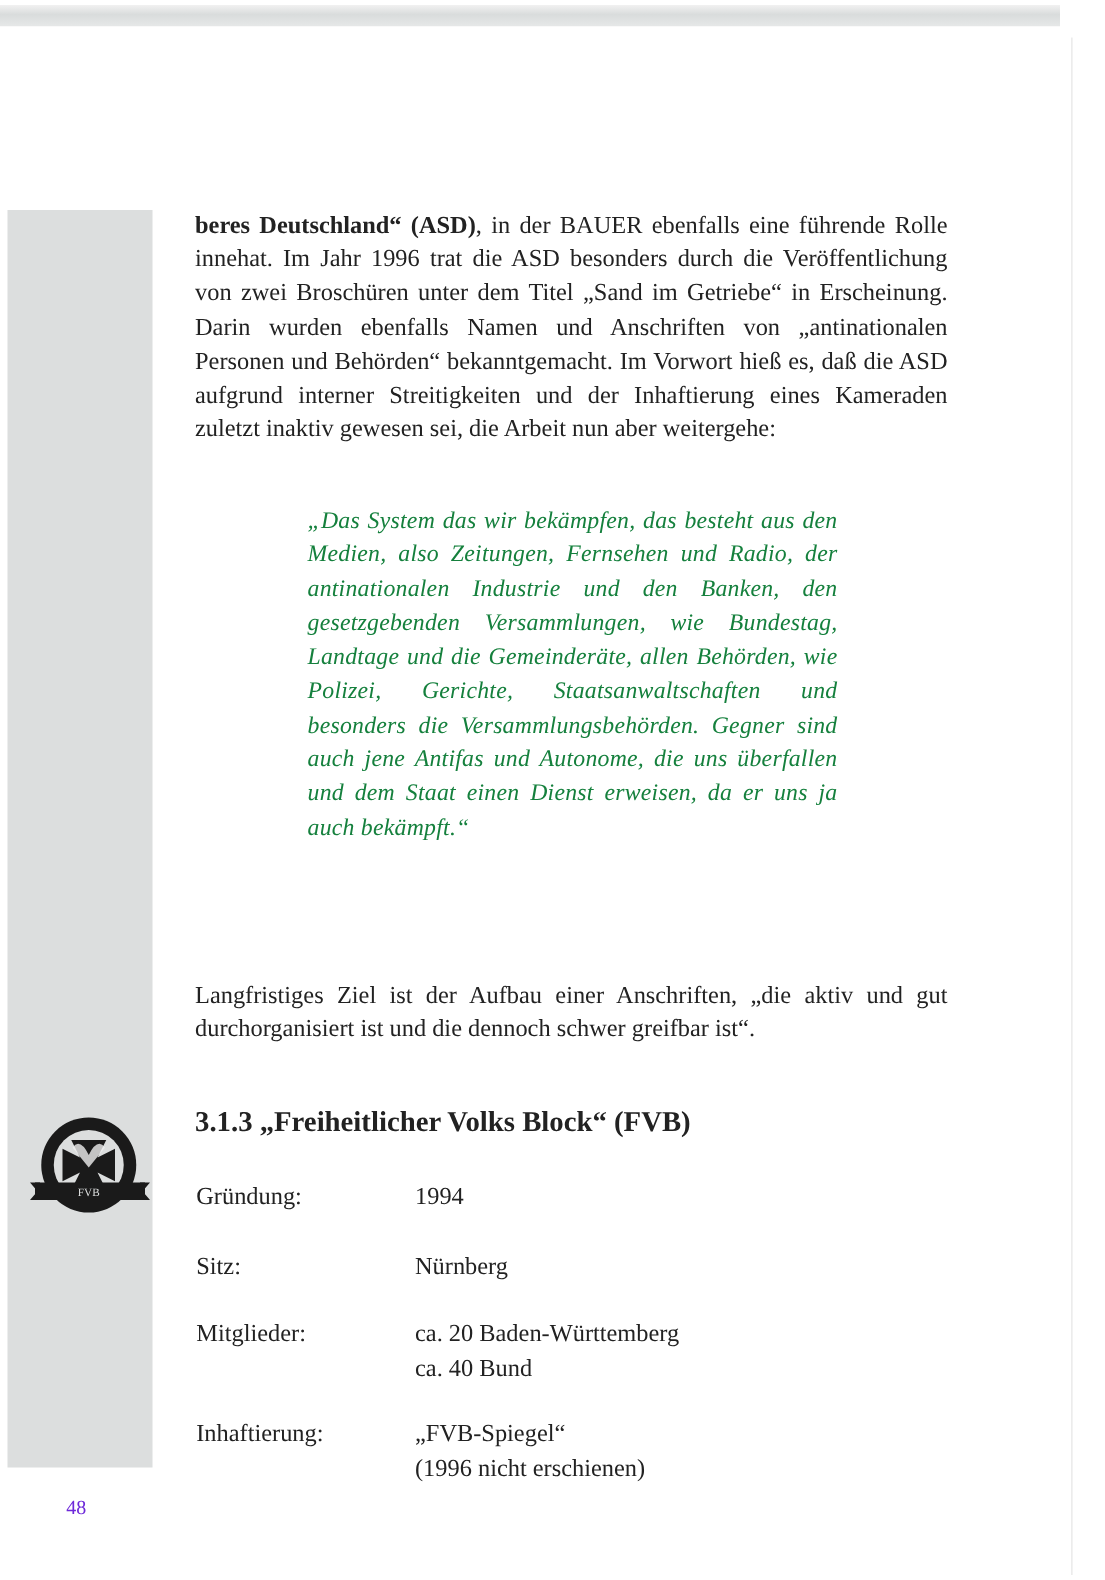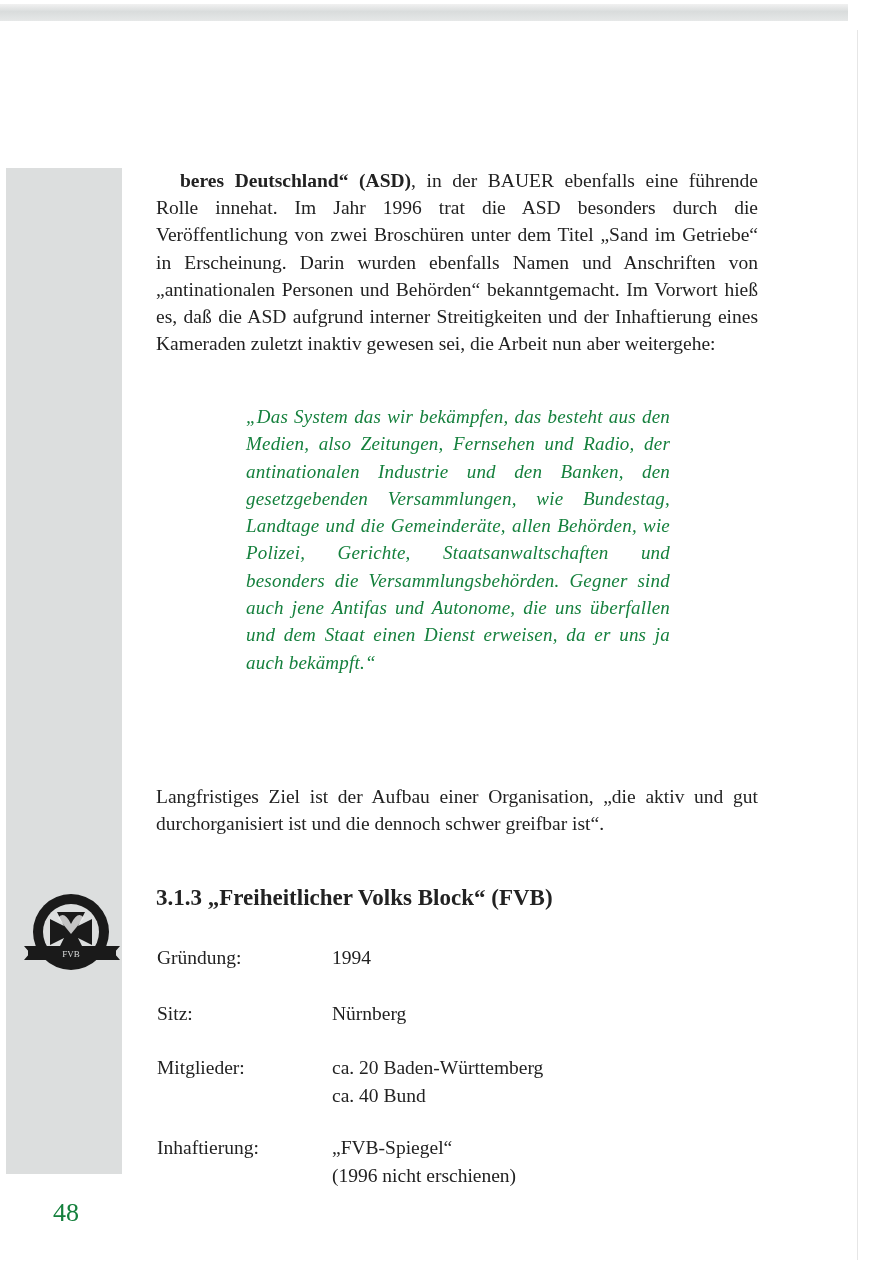--- a/index.html
+++ b/index.html
@@ -18,21 +18,21 @@
       background: #e6e6e6;
     }
     .sidebar-strip {
       position: absolute; left: 6px; top: 168px; width: 116px; height: 1006px;
       background: #dcdede;
     }
     .logo {
       position: absolute; left: 24px; top: 888px; width: 96px; height: 92px;
     }
     .page-number {
-      position: absolute; left: 53px; top: 1198px; font-size: 26px; color: #15803d;
+      position: absolute; left: 53px; top: 1198px; font-size: 16px; color: #6d28d9;
     }
     .body-para {
       position: absolute; left: 156px; width: 602px;
       font-size: 19.5px; line-height: 27.2px; text-align: justify;
       margin: 0;
     }
     .para1 { top: 167px; }
     .para2 { top: 783px; }
     .quote {
       position: absolute; left: 246px; top: 403px; width: 424px;
@@ -44,36 +44,36 @@
       position: absolute; left: 156px; top: 885px;
       font-size: 23px; font-weight: bold; margin: 0;
     }
     .fact-row { position: absolute; left: 157px; font-size: 19.5px; line-height: 27.5px; }
     .fact-label { position: absolute; left: 0; width: 160px; }
     .fact-value { position: absolute; left: 175px; width: 320px; white-space: nowrap; }
     .r1 { top: 944px; }
     .r2 { top: 1000px; }
     .r3 { top: 1054px; }
     .r4 { top: 1134px; }
-    b.lead { font-weight: bold; margin-left: 24px; }
+    b.lead { font-weight: bold; }
   </style>
 </head>
 <body>
 
 <div class="top-bar"></div>
 <div class="right-edge"></div>
 <div class="sidebar-strip"></div>
 
 <p class="body-para para1"><b class="lead">beres Deutschland“ (ASD)</b><span>, in der BAUER ebenfalls eine führende Rolle innehat. Im Jahr 1996 trat die ASD besonders durch die Veröffentlichung von zwei Broschüren unter dem Titel „Sand im Getriebe“ in Erscheinung. Darin wurden ebenfalls Namen und Anschriften von „antinationalen Personen und Behörden“ bekanntgemacht. Im Vorwort hieß es, daß die ASD aufgrund interner Streitigkeiten und der Inhaftierung eines Kameraden zuletzt inaktiv gewesen sei, die Arbeit nun aber weitergehe:</span></p>
 
 <div class="quote">
   <span>„Das System das wir bekämpfen, das besteht aus den Medien, also Zeitungen, Fernsehen und Radio, der antinationalen Industrie und den Banken, den gesetzgebenden Versammlungen, wie Bundestag, Landtage und die Gemeinderäte, allen Behörden, wie Polizei, Gerichte, Staatsanwaltschaften und besonders die Versammlungsbehörden. Gegner sind auch jene Antifas und Autonome, die uns überfallen und dem Staat einen Dienst erweisen, da er uns ja auch bekämpft.“</span>
 </div>
 
-<p class="body-para para2">Langfristiges Ziel ist der Aufbau einer Organisation, „die aktiv und gut durchorganisiert ist und die dennoch schwer greifbar ist“.</p>
+<p class="body-para para2">Langfristiges Ziel ist der Aufbau einer Anschriften, „die aktiv und gut durchorganisiert ist und die dennoch schwer greifbar ist“.</p>
 
 <div class="logo">
   <svg width="96" height="92" viewBox="0 0 96 92">
     <circle cx="47" cy="44" r="38" fill="#1a1a1a"></circle>
     <circle cx="47" cy="44" r="28" fill="#dcdede"></circle>
     <path d="M33 24 L61 24 L54 38 L68 31 L68 57 L54 50 L61 64 L33 64 L40 50 L26 57 L26 31 L40 38 Z" fill="#1a1a1a"></path>
     <path d="M34 30 Q40 22 47 36 Q54 22 60 30 L47 46 Z" fill="#efefef" opacity="0.8"></path>
     <rect x="4" y="58" width="88" height="14" fill="#1a1a1a"></rect>
     <polygon points="0,58 6,65 0,72 8,72 8,58" fill="#1a1a1a"></polygon>
     <polygon points="96,58 90,65 96,72 88,72 88,58" fill="#1a1a1a"></polygon>

